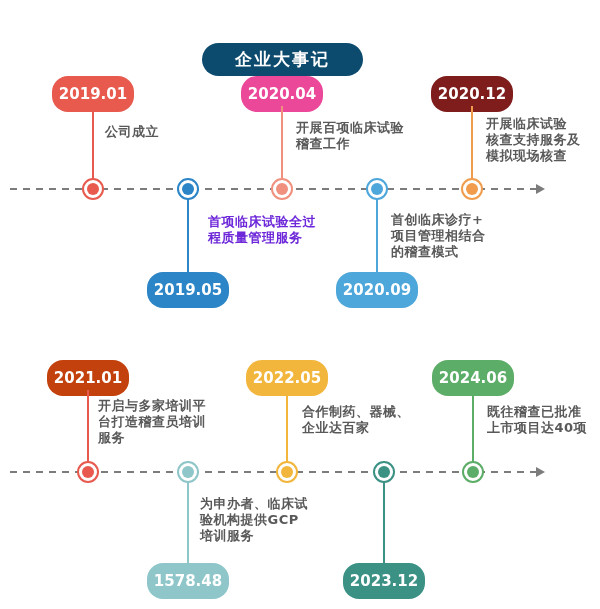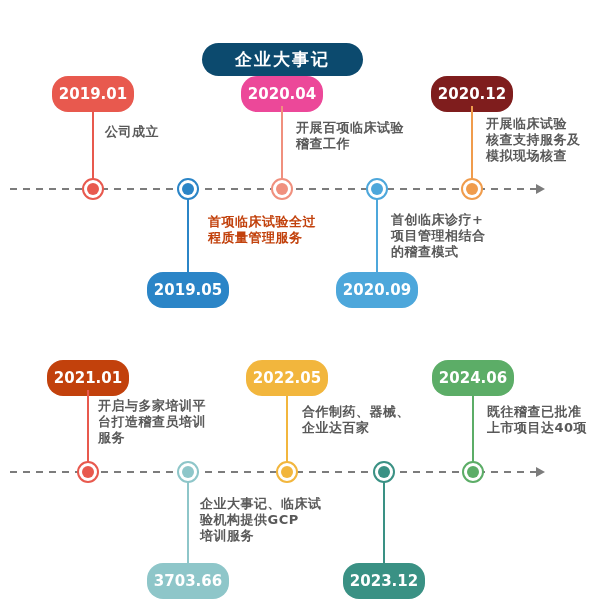--- a/index.html
+++ b/index.html
@@ -49,21 +49,21 @@
     <div class="connector" style="left: 92px; background: rgb(232, 89, 78); top: 106px; height: 74px;"></div>
     <div class="node" style="left: 82px; top: 178px; border-color: rgb(232, 89, 78);">
       <div class="dot" style="background: rgb(232, 89, 78);"></div>
     </div>
     <div class="desc" style="left: 105px; top: 124px; color: rgb(89, 89, 89);">公司成立</div>
     <div class="badge" style="left: 147px; top: 272px; background: rgb(43, 133, 199); color: rgb(255, 255, 255);">2019.05</div>
     <div class="connector" style="left: 187px; background: rgb(43, 133, 199); top: 198px; height: 76px;"></div>
     <div class="node" style="left: 177px; top: 178px; border-color: rgb(43, 133, 199);">
       <div class="dot" style="background: rgb(43, 133, 199);"></div>
     </div>
-    <div class="desc" style="left: 208px; top: 214px; color: #c2410c;">首项临床试验全过
+    <div class="desc" style="left: 208px; top: 214px; color: #6d28d9;">首项临床试验全过
 程质量管理服务</div>
     <div class="badge" style="left: 241px; top: 76px; background: #ec4899; color: rgb(255, 255, 255);">2020.04</div>
     <div class="connector" style="left: 281px; background: rgb(240, 144, 126); top: 106px; height: 74px;"></div>
     <div class="node" style="left: 271px; top: 178px; border-color: rgb(240, 144, 126);">
       <div class="dot" style="background: rgb(240, 144, 126);"></div>
     </div>
     <div class="desc" style="left: 296px; top: 120px; color: rgb(89, 89, 89);">开展百项临床试验
 稽查工作</div>
     <div class="badge" style="left: 336px; top: 272px; background: rgb(77, 167, 219); color: rgb(255, 255, 255);">2020.09</div>
     <div class="connector" style="left: 376px; background: rgb(77, 167, 219); top: 198px; height: 76px;"></div>
@@ -84,26 +84,26 @@
     <div class="axis" style="left: 10px; top: 471px; width: 526px; background-image: repeating-linear-gradient(90deg, rgb(124, 124, 124) 0px, rgb(124, 124, 124) 7px, transparent 7px, transparent 13px);"></div>
     <div class="axis-arrow" style="left: 536px; top: 467px; border-left: 9px solid rgb(124, 124, 124);"></div>
     <div class="badge" style="left: 47px; top: 360px; background: #c2410c; color: rgb(255, 255, 255);">2021.01</div>
     <div class="connector" style="left: 87px; background: rgb(232, 89, 78); top: 390px; height: 73px;"></div>
     <div class="node" style="left: 77px; top: 461px; border-color: rgb(232, 89, 78);">
       <div class="dot" style="background: rgb(232, 89, 78);"></div>
     </div>
     <div class="desc" style="left: 98px; top: 398px; color: rgb(89, 89, 89);">开启与多家培训平
 台打造稽查员培训
 服务</div>
-    <div class="badge" style="left: 147px; top: 563px; background: rgb(142, 198, 201); color: rgb(255, 255, 255);">3703.66</div>
+    <div class="badge" style="left: 147px; top: 563px; background: rgb(142, 198, 201); color: rgb(255, 255, 255);">1578.48</div>
     <div class="connector" style="left: 187px; background: rgb(142, 198, 201); top: 481px; height: 84px;"></div>
     <div class="node" style="left: 177px; top: 461px; border-color: rgb(142, 198, 201);">
       <div class="dot" style="background: rgb(142, 198, 201);"></div>
     </div>
-    <div class="desc" style="left: 200px; top: 496px; color: rgb(89, 89, 89);">企业大事记、临床试
+    <div class="desc" style="left: 200px; top: 496px; color: rgb(89, 89, 89);">为申办者、临床试
 验机构提供GCP
 培训服务</div>
     <div class="badge" style="left: 246px; top: 360px; background: rgb(242, 182, 61); color: rgb(255, 255, 255);">2022.05</div>
     <div class="connector" style="left: 286px; background: rgb(242, 182, 61); top: 390px; height: 73px;"></div>
     <div class="node" style="left: 276px; top: 461px; border-color: rgb(242, 182, 61);">
       <div class="dot" style="background: rgb(242, 182, 61);"></div>
     </div>
     <div class="desc" style="left: 302px; top: 404px; color: rgb(89, 89, 89);">合作制药、器械、
 企业达百家</div>
     <div class="badge" style="left: 343px; top: 563px; background: rgb(58, 145, 132); color: rgb(255, 255, 255);">2023.12</div>

